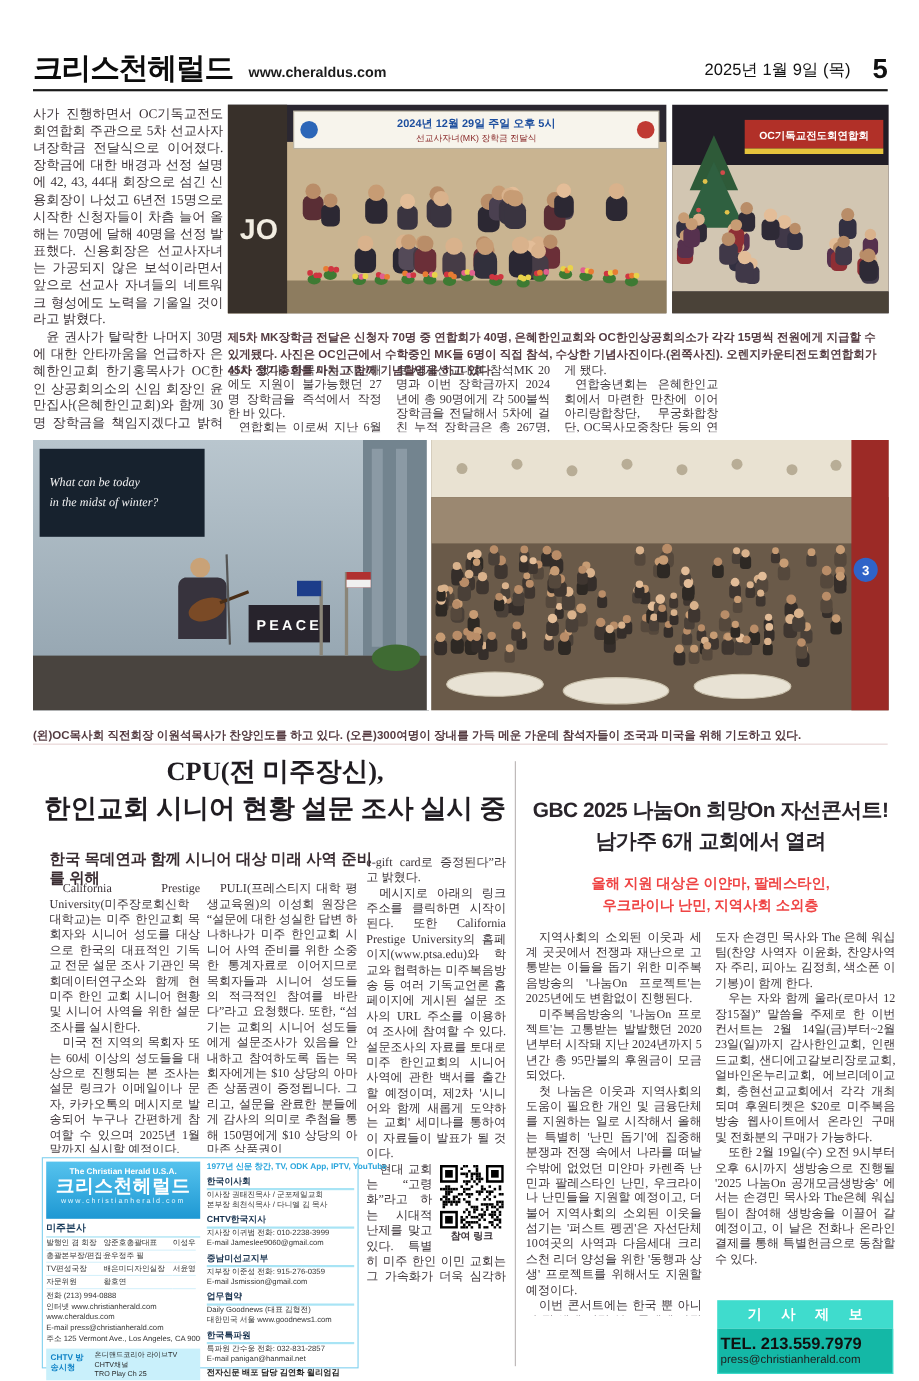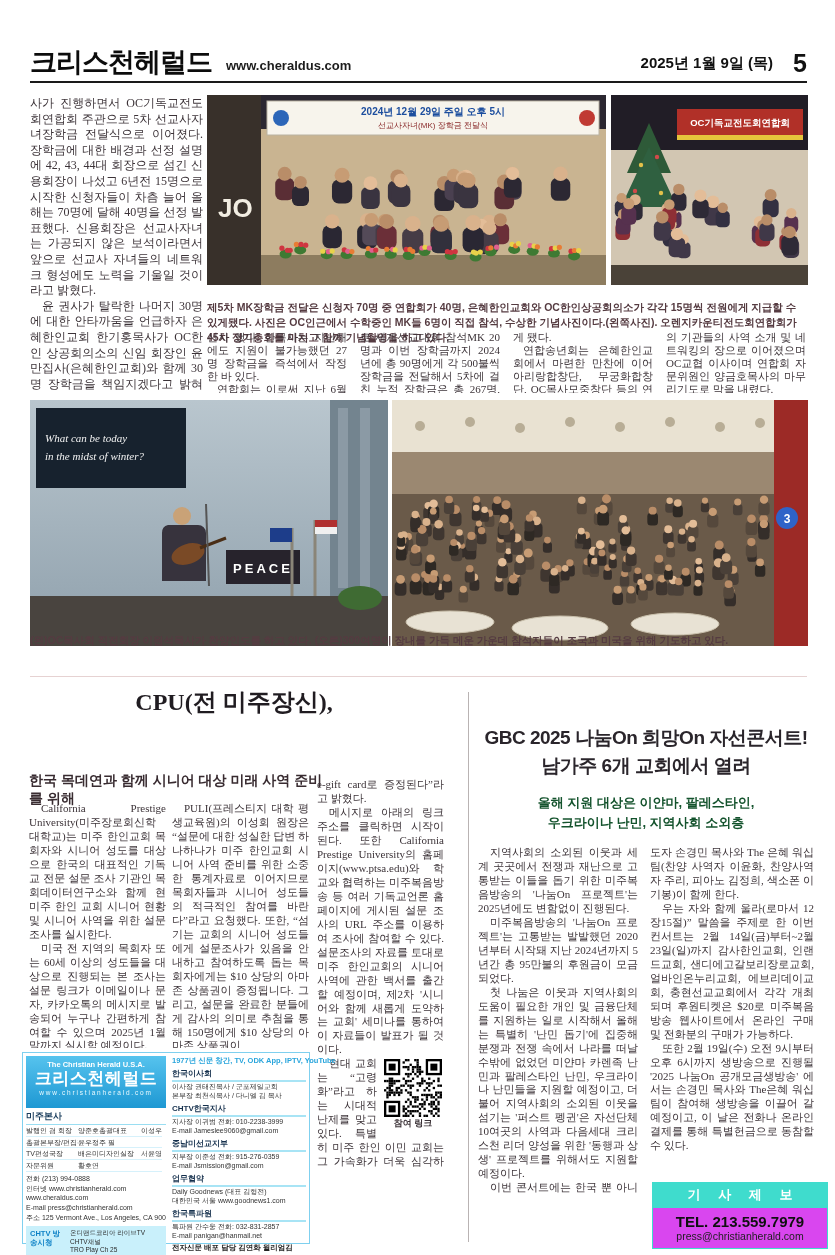--- a/index.html
+++ b/index.html
@@ -4,43 +4,43 @@
 <style>
   html,body { margin:0; padding:0; background:#ffffff; }
   .page { position:relative; width:835px; height:1255px; background:#fff; overflow:hidden;
           font-family:"Liberation Serif", serif; color:#3c3338; }
 
   
   .hdr { position:absolute; left:30px; right:28px; top:40px; height:36px; display:flex; align-items:flex-end; }
   .logo { font-family:"Liberation Sans", sans-serif; font-weight:bold; font-size:27px; color:#0c0c0c; letter-spacing:-1px; line-height:1; }
   .site { font-family:"Liberation Sans", sans-serif; font-weight:bold; font-size:13px; margin:0 0 3px 14px; color:#1c1c1c; }
   .hdr-right { margin-left:auto; display:flex; align-items:flex-end; }
-  .date { font-family:"Liberation Sans", sans-serif; font-weight:bold; font-size:15px; margin-bottom:3px; color:#111; }
+  .date { font-family:"Liberation Sans", sans-serif; font-weight:normal; font-size:15px; margin-bottom:3px; color:#111; }
   .pageno { font-family:"Liberation Sans", sans-serif; font-weight:bold; font-size:25px; margin-left:20px; line-height:1; color:#111; }
   .hdr-rule { position:absolute; left:30px; right:28px; top:81px; border-top:2px solid #1a1a1a; }
 
   
   .top-left-col { position:absolute; left:30px; top:96px; width:173px; height:296px; overflow:hidden;
                   font-size:12px; line-height:1.3; text-align:justify; }
   .top-left-col p, .col p { margin:0; }
   .ind { text-indent:12px; }
   .photos-top { position:absolute; left:207px; top:95px; display:flex; gap:5px; }
   .caption { font-family:"Liberation Sans", sans-serif; font-weight:bold; color:#553b41; }
   .top-caption { position:absolute; left:207px; top:289px; width:601px; font-size:10.5px; line-height:1.45; }
   .top-cols { position:absolute; left:207px; top:331px; width:601px; height:62px; display:flex; gap:13px; overflow:hidden; }
   .top-cols .col { width:140px; font-size:11px; line-height:1.18; text-align:justify; overflow:hidden; }
   .top-cols .ind { text-indent:10px; }
 
   
   .mid-photo { position:absolute; left:30px; top:400px; width:778px; height:246px; }
-  .mid-caption { position:absolute; left:30px; top:622px; width:778px; font-size:10.5px; line-height:1.4; }
+  .mid-caption { position:absolute; left:30px; top:651px; width:778px; font-size:10.5px; line-height:1.4; }
   .soft-rule { position:absolute; left:30px; right:28px; top:676px; border-top:1px solid #e6d2d2; }
 
   
-  .article-left { position:absolute; left:24px; top:686px; width:420px; height:560px; }
+  .article-left { position:absolute; left:40px; top:686px; width:420px; height:560px; }
   .al-headline { text-align:center; font-size:24px; line-height:1.4; color:#201c21; font-weight:600; margin:0; }
   .al-subhead { position:absolute; left:5px; top:86px; width:294px; font-family:Liberation Sans, sans-serif;
                 font-weight:bold; font-size:14px; color:#382b30; }
   .body-col { position:absolute; font-size:11px; line-height:1.27; text-align:justify; overflow:hidden; }
   .body-col p { margin:0; }
   .al-col1 { left:5px;   top:116px; width:137px; height:246px; }
   .al-col2 { left:148px; top:116px; width:137px; height:246px; }
   .al-col3 { left:293px; top:92px;  width:127px; height:392px; }
   .qr-wrap { float:right; width:62px; margin:2px 0 2px 5px; text-align:center; }
   .qr-wrap svg { width:58px; height:58px; display:block; margin:0 auto; background:#fff; }
@@ -69,28 +69,28 @@
   .mh-sec-title { font-weight:bold; font-size:8px; color:#142f4c; border-bottom:2px solid #a8e4f5; margin-top:2px; padding-bottom:1px; }
   .mh-sec-line { font-size:7px; line-height:1.35; color:#333; white-space:nowrap; overflow:hidden; }
   .mh-footer { font-weight:bold; font-size:7.5px; margin-top:3px; color:#222; white-space:nowrap; }
 
   
   .v-divider { position:absolute; left:468px; top:692px; height:550px; border-left:1px solid #b9b3b3; }
   .article-right { position:absolute; left:478px; top:724px; width:336px; height:556px; }
   .ar-headline { text-align:center; font-family:"Liberation Sans", sans-serif; font-weight:bold;
                  font-size:19px; line-height:1.45; color:#2a252b; margin:0; letter-spacing:-0.5px; }
   .ar-subhead { text-align:center; font-family:"Liberation Sans", sans-serif; font-weight:bold;
-                font-size:13px; line-height:1.55; color:#14532d; margin-top:14px; }
+                font-size:13px; line-height:1.55; color:#ef4444; margin-top:14px; }
   .ar-col1 { left:0;   top:122px; width:160px; height:350px; }
   .ar-col2 { left:172px; top:122px; width:164px; height:332px; }
   .ar-col1 p, .ar-col2 p { margin:0; }
-  .news-tip { position:absolute; left:174px; top:458px; width:176px; }
+  .news-tip { position:absolute; left:174px; top:458px; width:160px; }
   .nt-head { background:#3fdccd; color:#fff; text-align:center; font-family:"Liberation Sans", sans-serif;
              font-weight:bold; font-size:13px; letter-spacing:7px; padding:4px 0 4px 7px; }
-  .nt-body { border:1px solid #3fdccd; border-top:none; text-align:center; padding:5px 2px 6px; background:#d946ef; }
+  .nt-body { border:1px solid #3fdccd; border-top:none; text-align:left; padding:5px 2px 6px; background:#14b8a6; }
   .nt-tel { font-family:"Liberation Sans", sans-serif; font-weight:bold; font-size:15px; color:#101010; }
   .nt-email { font-family:"Liberation Sans", sans-serif; font-size:10.5px; color:#1e1e1e; }
 </style>
 </head>
 <body>
 
 <div class="page">
 
   <div class="hdr">
     <span class="logo">크리스천헤럴드</span>
@@ -318,23 +318,20 @@
     <div class="col">
       <p>선사 했다. 한목사는 지난해에도 지원이 불가능했던 27명  장학금을 즉석에서 작정한 바 있다.</p>
       <p class="ind">연합회는 이로써 지난 6월 교계연합 섬가제에서 마련한 1만불</p>
     </div>
     <div class="col">
       <p>로 세계선교대회 참석MK 20명과 이번 장학금까지 2024년에 총 90명에게 각 500불씩 장학금을 전달해서 5차에 걸친 누적 장학금은 총 267명,  12만 달러에 달하</p>
     </div>
     <div class="col">
       <p>게 됐다.</p>
       <p class="ind">연합송년회는 은혜한인교회에서 마련한 만찬에 이어 아리랑합창단, 무궁화합창단, OC목사모중창단 등의 연주와 참석한 30여개</p>
-    </div>
-    <div class="col">
-      <p>의 기관들의 사역 소개 및 네트워킹의 장으로 이어졌으며 OC교협 이사이며 연합회 자문위원인 양금호목사의 마무리기도로 막을 내렸다.</p>
     </div>
   </div>
 
   <svg class="mid-photo" viewBox="0 0 778 246">
     <defs>
       <linearGradient id="wallgrad" x1="0" y1="0" x2="0" y2="1">
         <stop offset="0" stop-color="#b9c6ce"></stop>
           <stop offset="1" stop-color="#8fa0ac"></stop>
       </linearGradient>
     </defs>
@@ -650,20 +647,21 @@
     <circle cx="757" cy="118" r="11" fill="#2f63c8"></circle>
     <text x="757" y="123" text-anchor="middle" fill="#ffffff" font-size="12" font-weight="bold" font-family="Liberation Sans, sans-serif">3</text>
   </svg>
 
   <p class="caption mid-caption">(왼)OC목사회 직전회장 이원석목사가 찬양인도를 하고 있다.  (오른)300여명이 장내를 가득 메운 가운데 참석자들이 조국과 미국을 위해 기도하고 있다.</p>
   <div class="soft-rule"></div>
 
   <article class="article-left">
     <h1 class="al-headline">
       <span>CPU(전 미주장신),</span><br>
+      <span>한인교회 시니어 현황 설문 조사 실시 중</span>
     </h1>
     <div class="al-subhead">한국 목데연과 함께 시니어 대상 미래 사역 준비를 위해</div>
     <div class="body-col al-col1">
       <p class="ind">California Prestige University(미주장로회신학대학교)는  미주 한인교회 목회자와 시니어 성도를 대상으로 한국의 대표적인 기독교 전문 설문 조사 기관인 목회데이터연구소와 함께 현 미주 한인 교회 시니어 현황 및 시니어 사역을 위한 설문 조사를 실시한다.</p>
       <p class="ind">미국 전 지역의 목회자 또는 60세 이상의 성도들을 대상으로 진행되는 본 조사는 설문 링크가 이메일이나 문자, 카카오톡의 메시지로 발송되어 누구나 간편하게 참여할 수 있으며 2025년 1월 말까지 실시할 예정이다.</p>
     </div>
     <div class="body-col al-col2">
       <p class="ind">PULI(프레스티지 대학 평생교육원)의 이성회 원장은 “설문에 대한 성실한 답변 하나하나가 미주 한인교회 시니어 사역 준비를 위한 소중한 통계자료로 이어지므로 목회자들과 시니어 성도들의 적극적인 참여를 바란다”라고 요청했다. 또한, “섬기는 교회의 시니어 성도들에게 설문조사가 있음을 안내하고 참여하도록 돕는 목회자에게는 $10 상당의 아마존 상품권이 증정됩니다. 그리고, 설문을 완료한 분들에게 감사의 의미로 추첨을 통해 150명에게 $10 상당의 아마존 상품권이</p>
     </div>
     <div class="body-col al-col3">

